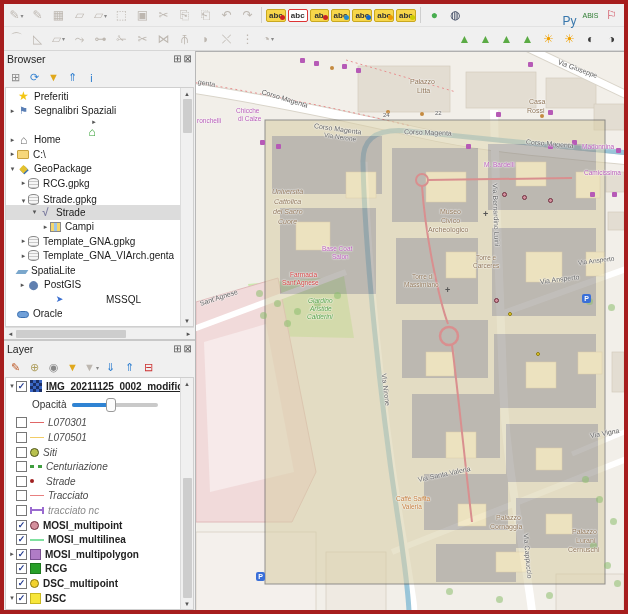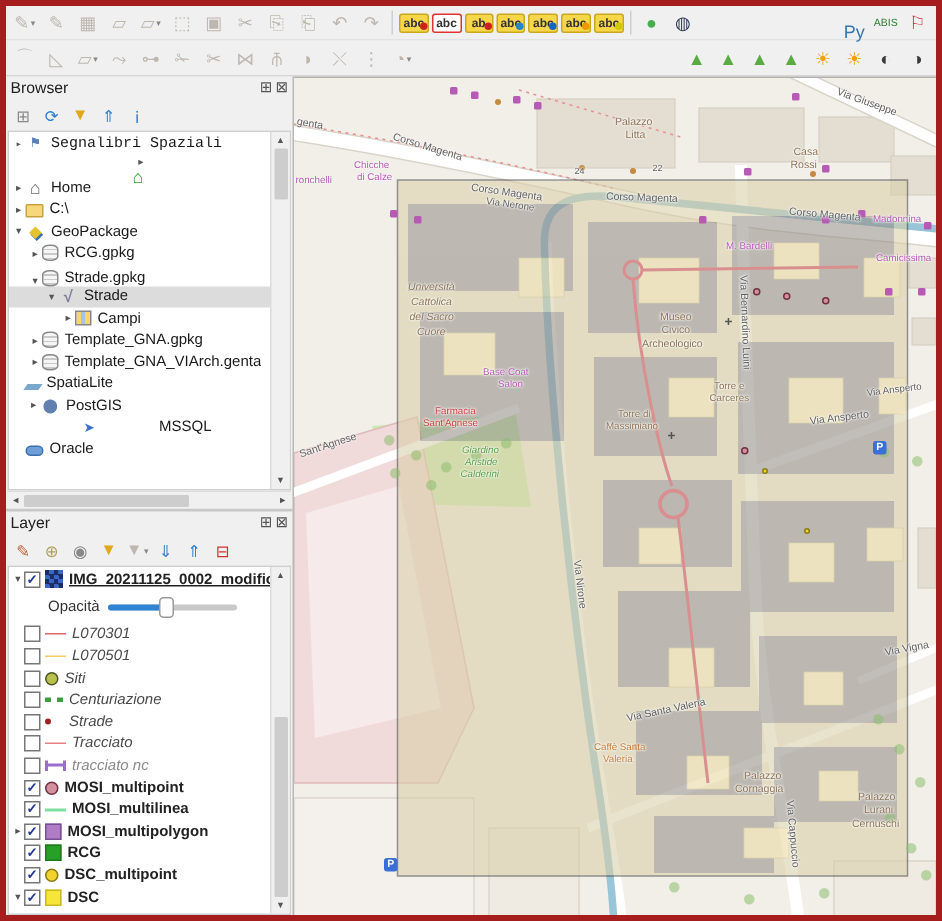--- a/index.html
+++ b/index.html
@@ -160,21 +160,26 @@
         </div>
         <div class="ptool">
             <span class="tb-btn" style="color: rgb(138, 138, 138);">⊞</span>
             <span class="tb-btn" style="color: rgb(47, 127, 208);">⟳</span>
             <span class="tb-btn" style="color: rgb(224, 168, 28);">▼</span>
             <span class="tb-btn" style="color: rgb(47, 127, 208);">⇑</span>
             <span class="tb-btn" style="color: rgb(47, 127, 208);">ℹ</span>
           </div>
         <div class="treewrap">
           <div class="tree">
-              <div class="trow" style="padding-left: 2px; font-family: Liberation Mono, monospace;">
+              <div class="trow" style="padding-left: 2px;">
+                <span class="exp"></span>
+                <span class="bicon bi-star"></span>
+                <span class="tlabel">Preferiti</span>
+              </div>
+              <div class="trow" style="padding-left: 2px;">
                 <span class="exp">▸</span>
                 <span class="bicon bi-bookmark"></span>
                 <span class="tlabel">Segnalibri Spaziali</span>
               </div>
               <div class="trow" style="padding-left: 2px; flex-direction: column;">
                 <span class="exp">▸</span>
                 <span class="bicon bi-home-project"></span>
                 <span class="tlabel">Home del progetto</span>
               </div>
               <div class="trow" style="padding-left: 2px;">

